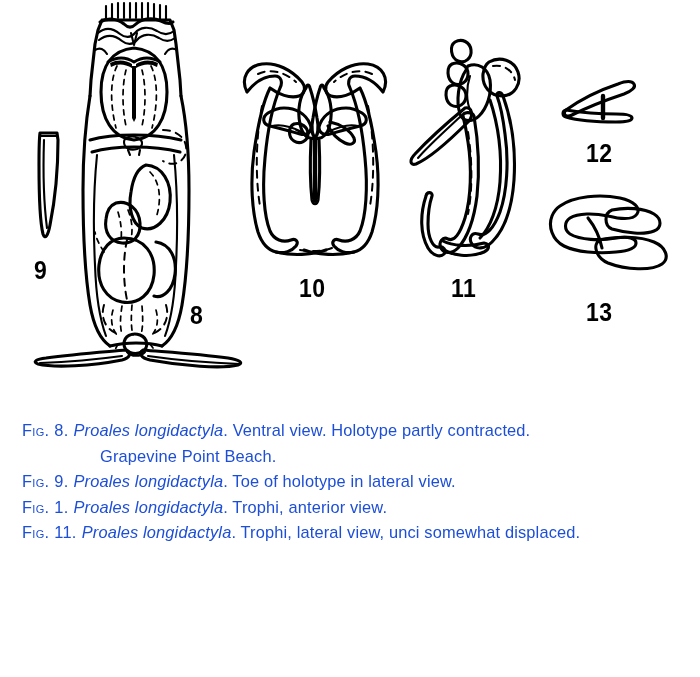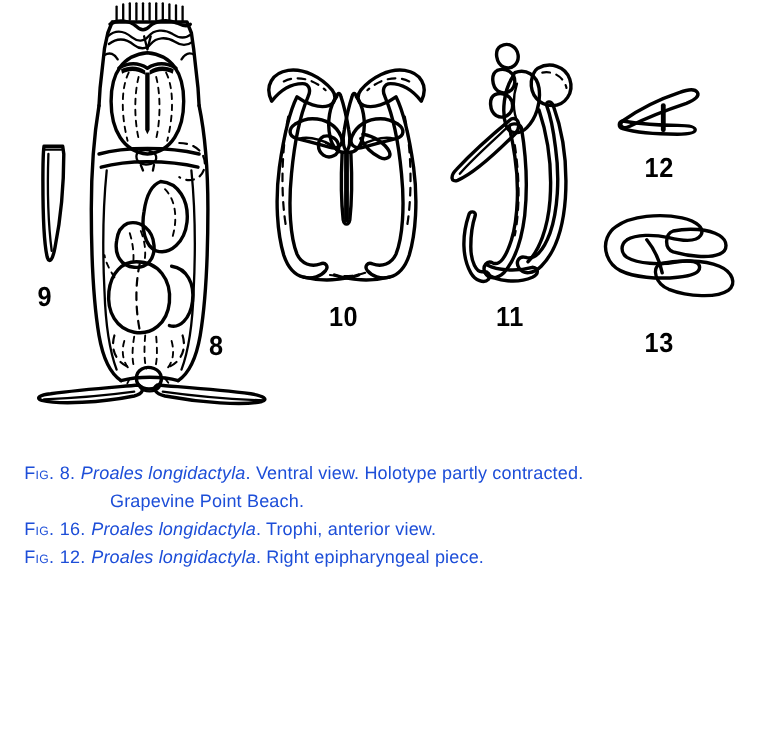--- a/index.html
+++ b/index.html
@@ -444,26 +444,29 @@
 
   <div class="captions">
 
     <div class="cap-line">
       <span class="figlabel">Fig. 8.</span><span class="sp"></span><span class="sci">Proales longidactyla</span><span>. Ventral view. Holotype partly contracted.</span>
     </div>
     <div class="cap-line indent">
       <span>Grapevine Point Beach.</span>
     </div>
 
-
     <div class="cap-line">
-      <span class="figlabel">Fig. 16.</span><span class="sp"></span><span class="sci">Proales longidactyla</span><span>. Trophi, anterior view.</span>
+      <span class="figlabel">Fig. 9.</span><span class="sp"></span><span class="sci">Proales longidactyla</span><span>. Toe of holotype in lateral view.</span>
     </div>
 
-
     <div class="cap-line">
-      <span class="figlabel">Fig. 12.</span><span class="sp"></span><span class="sci">Proales longidactyla</span><span>. Right epipharyngeal piece.</span>
+      <span class="figlabel">Fig. 1.</span><span class="sp"></span><span class="sci">Proales longidactyla</span><span>. Trophi, anterior view.</span>
     </div>
 
+    <div class="cap-line">
+      <span class="figlabel">Fig. 11.</span><span class="sp"></span><span class="sci">Proales longidactyla</span><span>. Trophi, lateral view, unci somewhat displaced.</span>
+    </div>
+
+
 
   </div>
 
 </div>
 
 </body></html>

